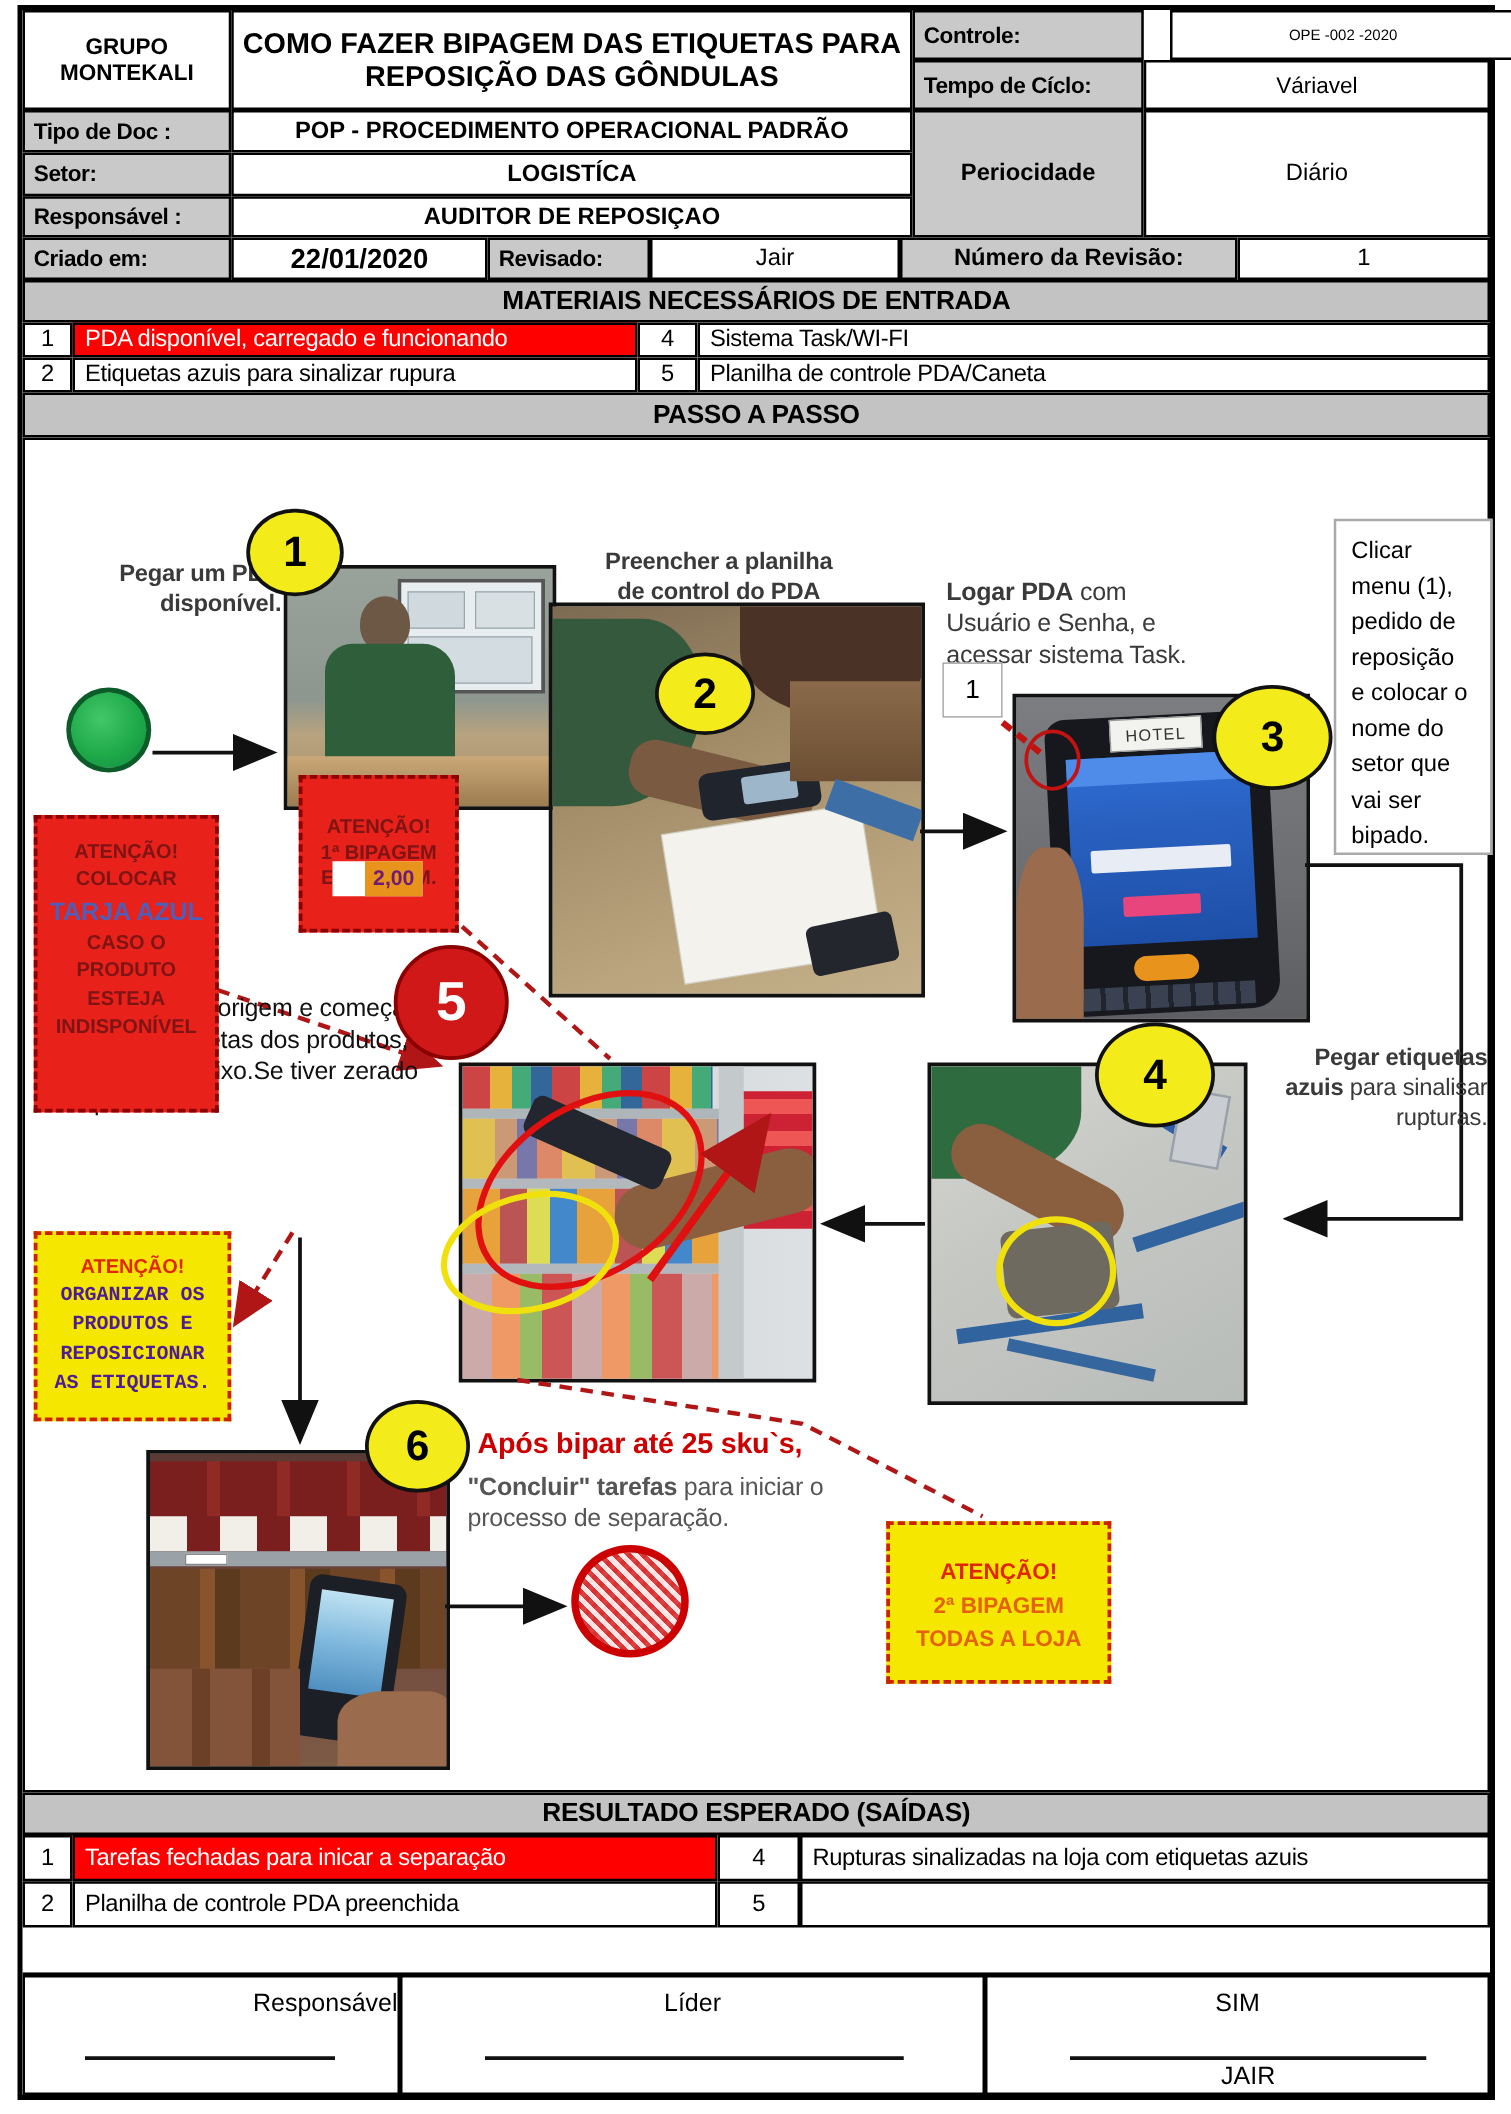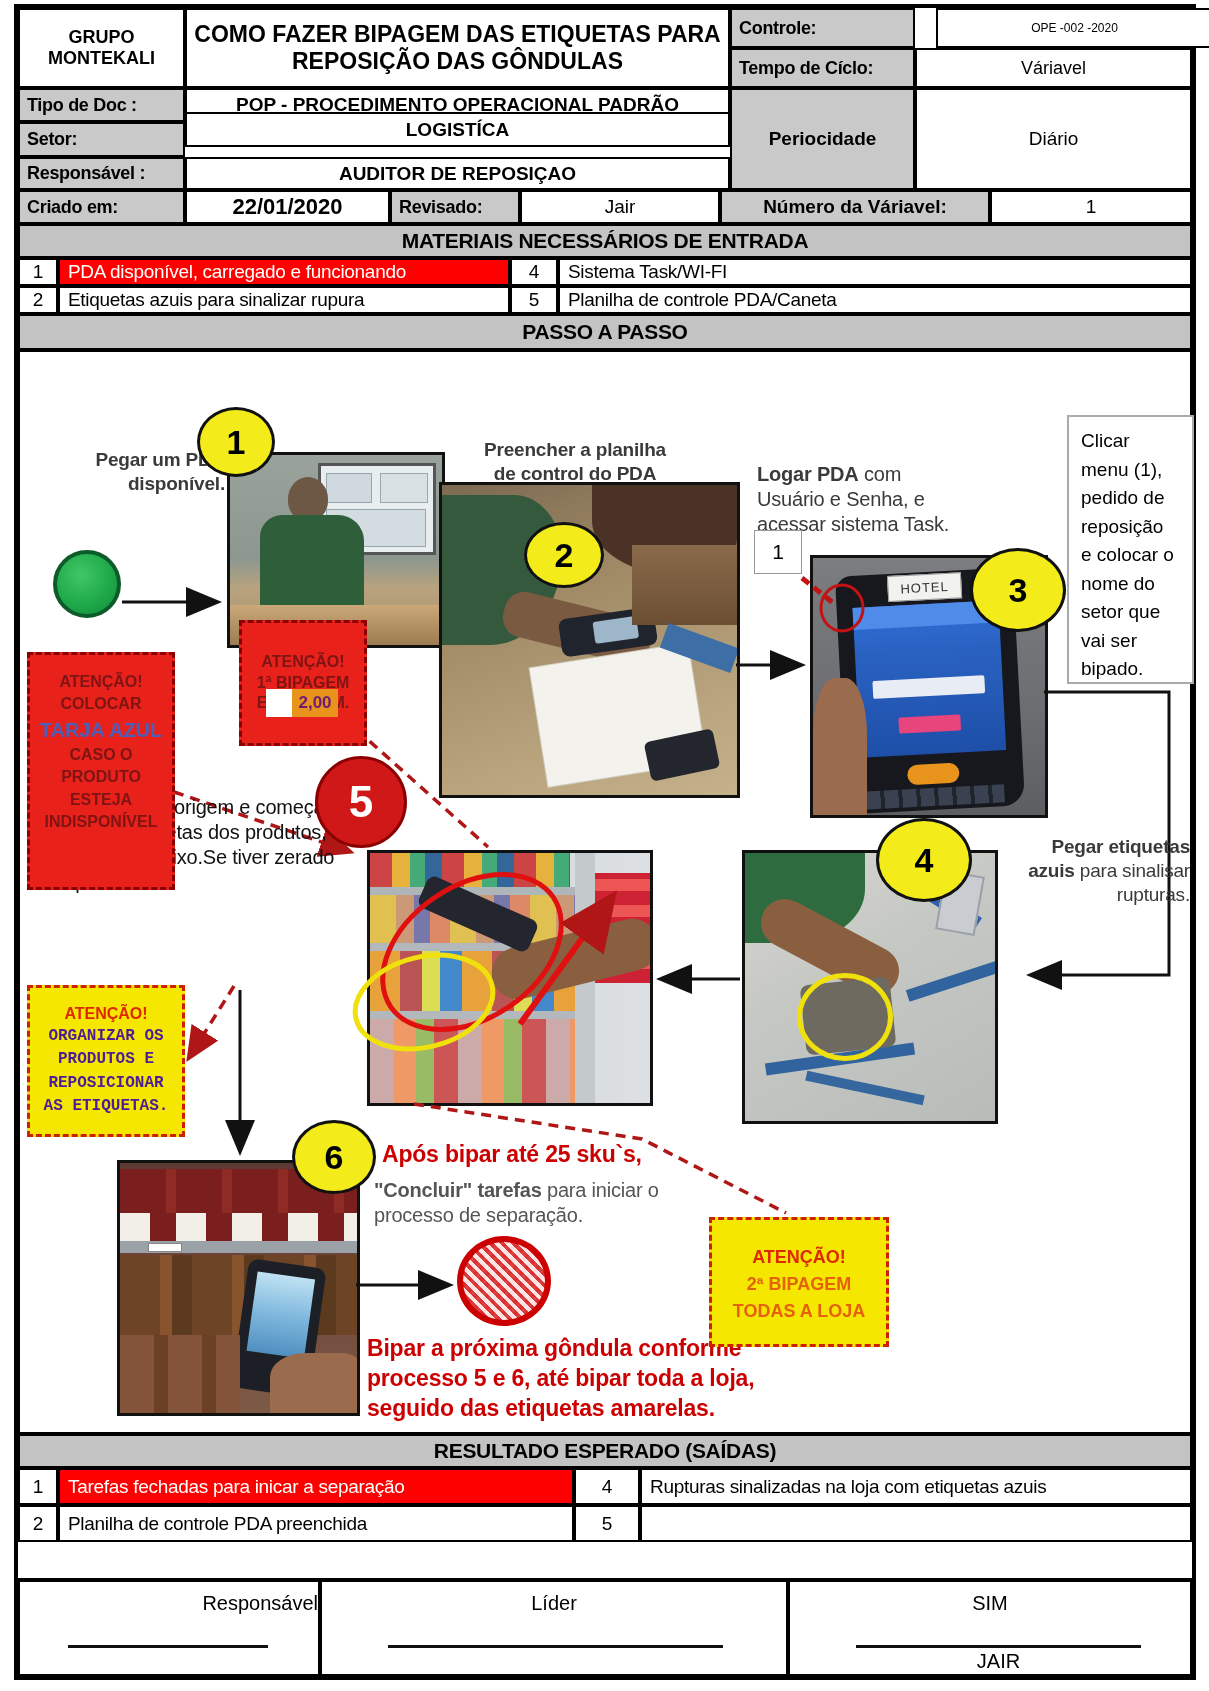--- a/index.html
+++ b/index.html
@@ -48,33 +48,33 @@
   </div>
   <div class="cell gray lbl" style="left:730px;top:8px;width:185px;height:40px;">Controle:</div>
   <div class="cell ctr" style="left:936px;top:8px;width:277px;height:40px;font-size:12px;">OPE -002 -2020</div>
   <div class="cell gray lbl" style="left:730px;top:48px;width:185px;height:40px;">Tempo de Cíclo:</div>
   <div class="cell ctr" style="left:915px;top:48px;width:277px;height:40px;font-size:18px;">Váriavel</div>
 
   <div class="cell gray lbl" style="left:18px;top:88px;width:167px;height:34px;">Tipo de Doc :</div>
   <div class="cell ctr" style="left:185px;top:88px;width:545px;height:34px;font-weight:bold;font-size:19px;">POP - PROCEDIMENTO OPERACIONAL PADRÃO</div>
 
   <div class="cell gray lbl" style="left:18px;top:122px;width:167px;height:35px;">Setor:</div>
-  <div class="cell ctr" style="left:185px;top:112px;width:545px;height:35px;font-weight:bold;font-size:19px;">LOGISTÍCA</div>
+  <div class="cell ctr" style="left:185px;top:122px;width:545px;height:35px;font-weight:bold;font-size:19px;">LOGISTÍCA</div>
 
   <div class="cell gray lbl" style="left:18px;top:157px;width:167px;height:33px;">Responsável :</div>
   <div class="cell ctr" style="left:185px;top:157px;width:545px;height:33px;font-weight:bold;font-size:19px;">AUDITOR DE REPOSIÇAO</div>
 
   <div class="cell gray ctr" style="left:730px;top:88px;width:185px;height:102px;font-weight:bold;font-size:19px;">Periocidade</div>
   <div class="cell ctr" style="left:915px;top:88px;width:277px;height:102px;font-size:19px;">Diário</div>
 
   <div class="cell gray lbl" style="left:18px;top:190px;width:167px;height:34px;">Criado em:</div>
   <div class="cell ctr" style="left:185px;top:190px;width:205px;height:34px;font-weight:bold;font-size:22px;">22/01/2020</div>
   <div class="cell gray lbl" style="left:390px;top:190px;width:130px;height:34px;">Revisado:</div>
   <div class="cell ctr" style="left:520px;top:190px;width:200px;height:34px;font-size:19px;">Jair</div>
-  <div class="cell gray ctr" style="left:720px;top:190px;width:270px;height:34px;font-weight:bold;font-size:19px;">Número da Váriavel:</div>
+  <div class="cell gray ctr" style="left:720px;top:190px;width:270px;height:34px;font-weight:bold;font-size:19px;">Número da Revisão:</div>
   <div class="cell ctr" style="left:990px;top:190px;width:202px;height:34px;font-size:19px;">1</div>
 
   <div class="cell band" style="left:18px;top:224px;width:1174px;height:34px;">MATERIAIS NECESSÁRIOS DE ENTRADA</div>
 
   <div class="cell numcell" style="left:18px;top:258px;width:40px;height:28px;">1</div>
   <div class="cell rowtxt redcell" style="left:58px;top:258px;width:452px;height:28px;">PDA disponível, carregado e funcionando</div>
   <div class="cell numcell" style="left:510px;top:258px;width:48px;height:28px;">4</div>
   <div class="cell rowtxt" style="left:558px;top:258px;width:634px;height:28px;">Sistema Task/WI-FI</div>
 
   <div class="cell numcell" style="left:18px;top:286px;width:40px;height:28px;">2</div>
@@ -234,23 +234,20 @@
       <b>Pegar etiquetas azuis</b><span> para sinalisar rupturas.</span>
     </div>
     <div class="cap preline" style="left:12px;top:443px;width:330px;font-size:20px;color:#111;">Ir até o setor de origem e começar
 a bipar as etiquetas dos produtos,
 de cima para baixo.Se tiver zerado
 criar prioridade!</div>
     <div class="cap" style="left:362px;top:788px;width:300px;color:#cc0000;font-weight:bold;font-size:23px;">Após bipar até 25 sku`s,</div>
     <div class="cap" style="left:354px;top:826px;width:292px;font-size:20px;color:#555;">
       <b>"Concluir" tarefas</b><span> para iniciar o processo de separação.</span>
     </div>
-    <div class="cap preline" style="left:347px;top:982px;width:450px;color:#cc0000;font-weight:bold;font-size:23px;line-height:1.3;">Bipar a próxima gôndula  conforme
-processo 5 e 6,  até bipar toda a loja,
-seguido das etiquetas amarelas.</div>
 
     <div class="warn dashred preline" style="left:219px;top:268px;width:122px;height:112px;background:#e8211a;color:#7e1414;font-size:16px;padding-top:8px;line-height:1.3;">
       <span>ATENÇÃO!
 1ª BIPAGEM
 ETIQ VERM.</span>
       <div class="abs" style="left:24px;top:66px;width:72px;height:28px;background:#fff;">
         <div class="abs" style="left:26px;top:0;width:46px;height:28px;background:#e8941c;display:flex;align-items:center;justify-content:center;color:#701a75;font-size:17px;font-weight:bold;">2,00</div>
       </div>
     </div>
     <div class="warn dashred" style="left:7px;top:300px;width:148px;height:238px;background:#e8211a;font-size:16px;padding-top:16px;line-height:1.4;box-sizing:border-box;">

